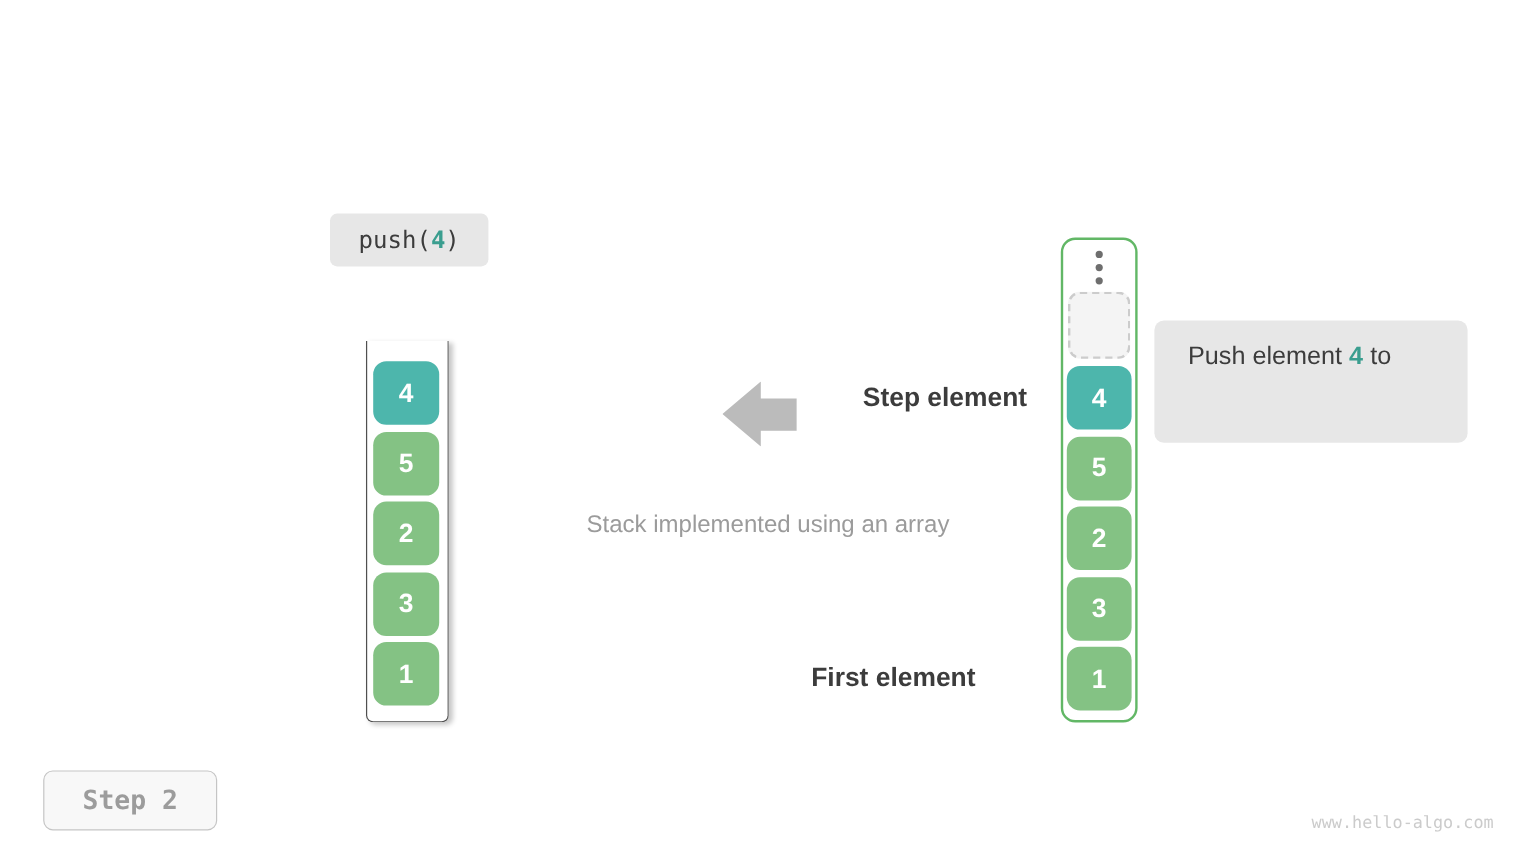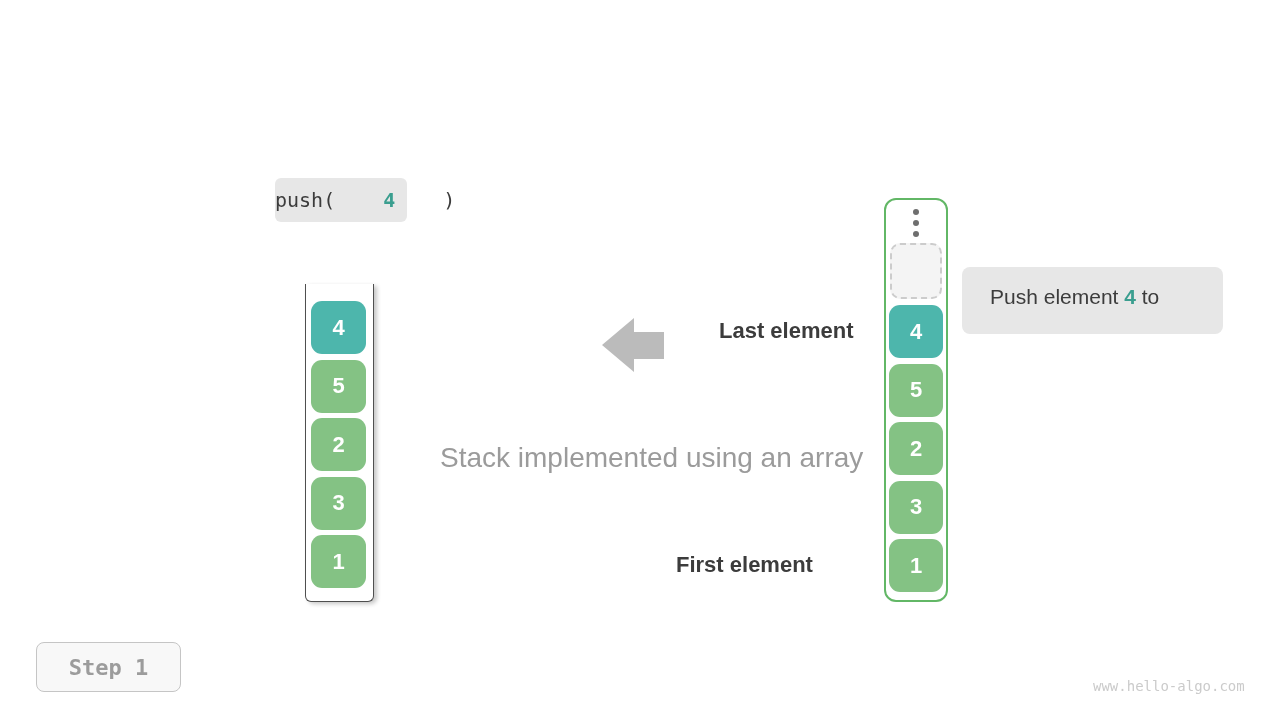--- a/index.html
+++ b/index.html
@@ -11,23 +11,23 @@
     font-family: "Liberation Sans", sans-serif;
     overflow: hidden;
   }
 
   
   .push-label {
     position: absolute; left: 275px; top: 178px;
     width: 132px; height: 44px;
     background: var(--label-bg, #e7e7e7);
     border-radius: 6px;
-    display: flex; align-items: center; 
+    display: flex; align-items: center; justify-content: center;
     font-family: "DejaVu Sans Mono", monospace;
-    font-size: 20px; color: var(--dark-text, #3c3c3c); gap: 48px;
+    font-size: 20px; color: var(--dark-text, #3c3c3c);
   }
   .accent-val { color: var(--teal-text, #3a9e8f); font-weight: bold; }
 
   
   .left-container {
     position: absolute; left: 305px; top: 284px;
     width: 69px; height: 318px;
     border: 1.5px solid var(--left-container-border, #4f4f4f);
     border-top: none;
     border-radius: 0 0 6px 6px;
@@ -91,29 +91,28 @@
     position: absolute;
     font-size: 22px; font-weight: bold;
     color: var(--dark-text, #3c3c3c);
     white-space: nowrap;
   }
   .last-element { left: 719px; top: 318px; }
   .first-element { left: 676px; top: 552px; }
   .caption {
     position: absolute; left: 440px; top: 426px; width: 400px;
     text-align: center;
-    font-size: 28px; color: var(--gray-text, #9b9b9b);
+    font-size: 20px; color: var(--gray-text, #9b9b9b);
     white-space: nowrap;
-    margin-top: 16px;
   }
 
   
   .callout {
     position: absolute; left: 962px; top: 267px;
-    width: 261px; height: 67px;
+    width: 261px; height: 102px;
     background: var(--label-bg, #e7e7e7);
     border-radius: 8px;
     box-sizing: border-box;
     padding: 15px 0 0 28px;
     font-size: 21px; line-height: 30px;
     color: var(--dark-text, #3c3c3c);
   }
 
   
   .step-box {
@@ -155,21 +154,21 @@
     <div class="cell lc1">5</div>
     <div class="cell lc2">2</div>
     <div class="cell lc3">3</div>
     <div class="cell lc4">1</div>
   </div>
 
   <svg class="arrow-left" viewBox="0 0 62 54">
     <polygon points="0,27 32,0 32,14 62,14 62,41 32,41 32,54"></polygon>
   </svg>
 
-  <div class="label-bold last-element">Last element</div>
+  <div class="label-bold last-element">Step element</div>
   <div class="caption">Stack implemented using an array</div>
   <div class="label-bold first-element">First element</div>
 
   <div class="right-container">
     <div class="dots">
       <span class="dot"></span>
       <span class="dot"></span>
       <span class="dot"></span>
     </div>
     <div class="dashed-slot"></div>
@@ -178,18 +177,18 @@
     <div class="cell rc2">2</div>
     <div class="cell rc3">3</div>
     <div class="cell rc4">1</div>
   </div>
 
   <div class="callout">
     <span>Push element </span><span class="accent-val">4</span><span> to</span><br>
   </div>
 
   <div class="step-box">
-    <span>Step 1</span>
+    <span>Step 2</span>
   </div>
 
   <div class="watermark">www.hello-algo.com</div>
 
 </div>
 
 </body></html>

